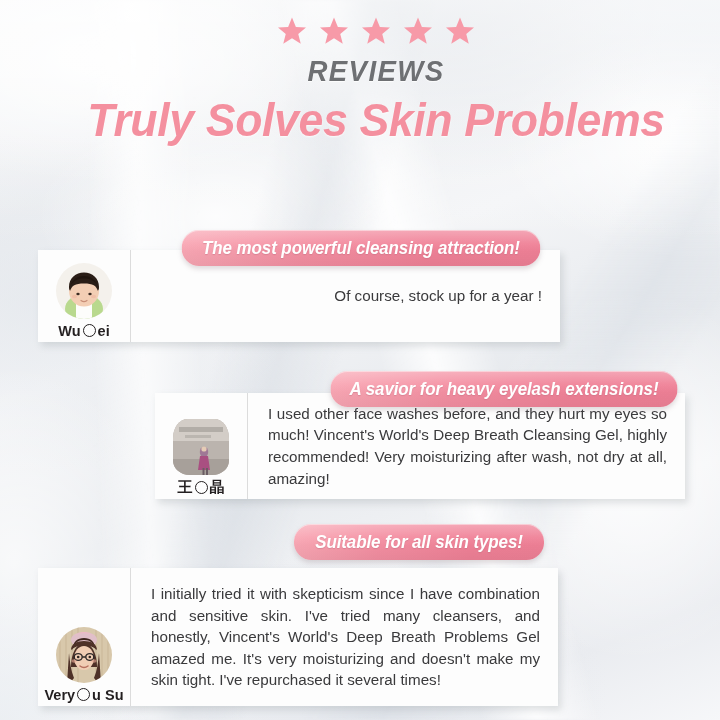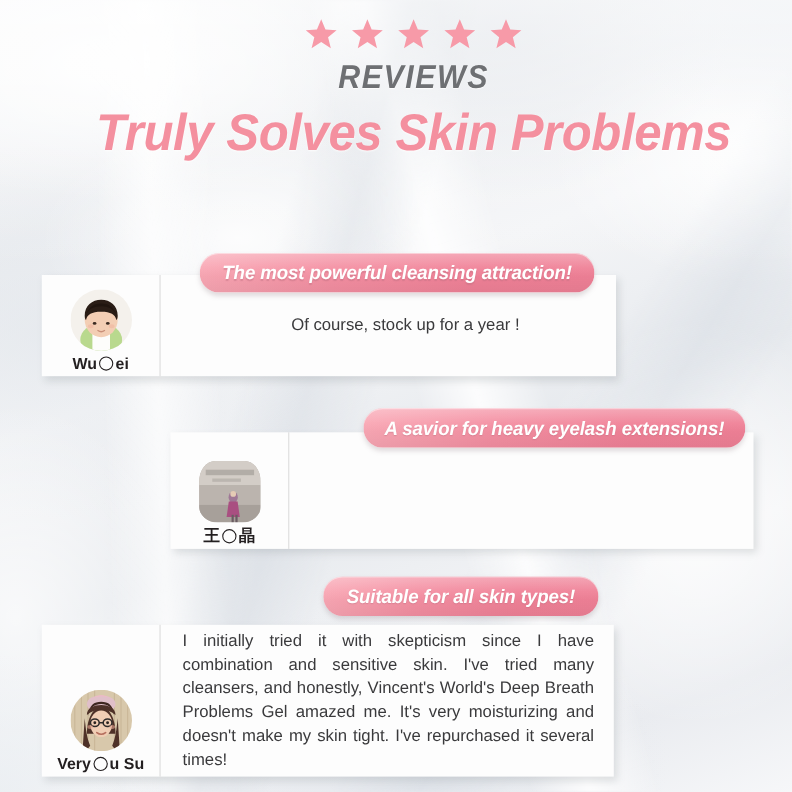--- a/index.html
+++ b/index.html
@@ -137,21 +137,21 @@
   }
 
   .card-inner {
     display: flex;
     align-items: stretch;
     height: 100%;
   }
 
   .author {
     flex: 0 0 auto;
-    width: 108px;
+    width: 93px;
     display: flex;
     flex-direction: column;
     align-items: center;
     justify-content: flex-end;
     padding-bottom: 4px;
     border-right: 1px solid #dcdcdc;
     position: relative;
   }
 
   .avatar {
@@ -202,21 +202,21 @@
     padding: 0 18px 0 20px;
     display: flex;
     flex-direction: column;
     justify-content: center;
     font-size: 15.2px;
     line-height: 1.42;
     color: #3a3a3c;
   }
 
   .body-text p { text-align: justify; }
-  .body-text.single p { text-align: center; margin-left: 29px; }
+  .body-text.single p { text-align: right; margin-left: 29px; }
 
   
   .badge {
     position: absolute;
     height: 36px;
     border-radius: 18px;
     display: flex;
     align-items: center;
     justify-content: center;
     padding: 0 20px;
@@ -341,20 +341,23 @@
             <rect x="0" y="0" width="56" height="56" fill="#ffffff" opacity=".10"></rect>
           </svg>
         </div>
         <div class="author-name">
           <span class="cjk">王</span>
           <span class="redact"></span>
           <span class="cjk">晶</span>
         </div>
       </div>
 
+      <div class="body-text">
+        <p>I used other face washes before, and they hurt my eyes so much! Vincent's World's Deep Breath Cleansing Gel, highly recommended! Very moisturizing after wash, not dry at all, amazing!</p>
+      </div>
     </div>
   </div>
   <div class="badge" id="badge-2">A savior for heavy eyelash extensions!</div>
 
   <div class="card" id="card-3">
     <div class="card-inner">
 
       <div class="author">
         <div class="avatar">
           <svg viewBox="0 0 56 56" aria-hidden="true">

